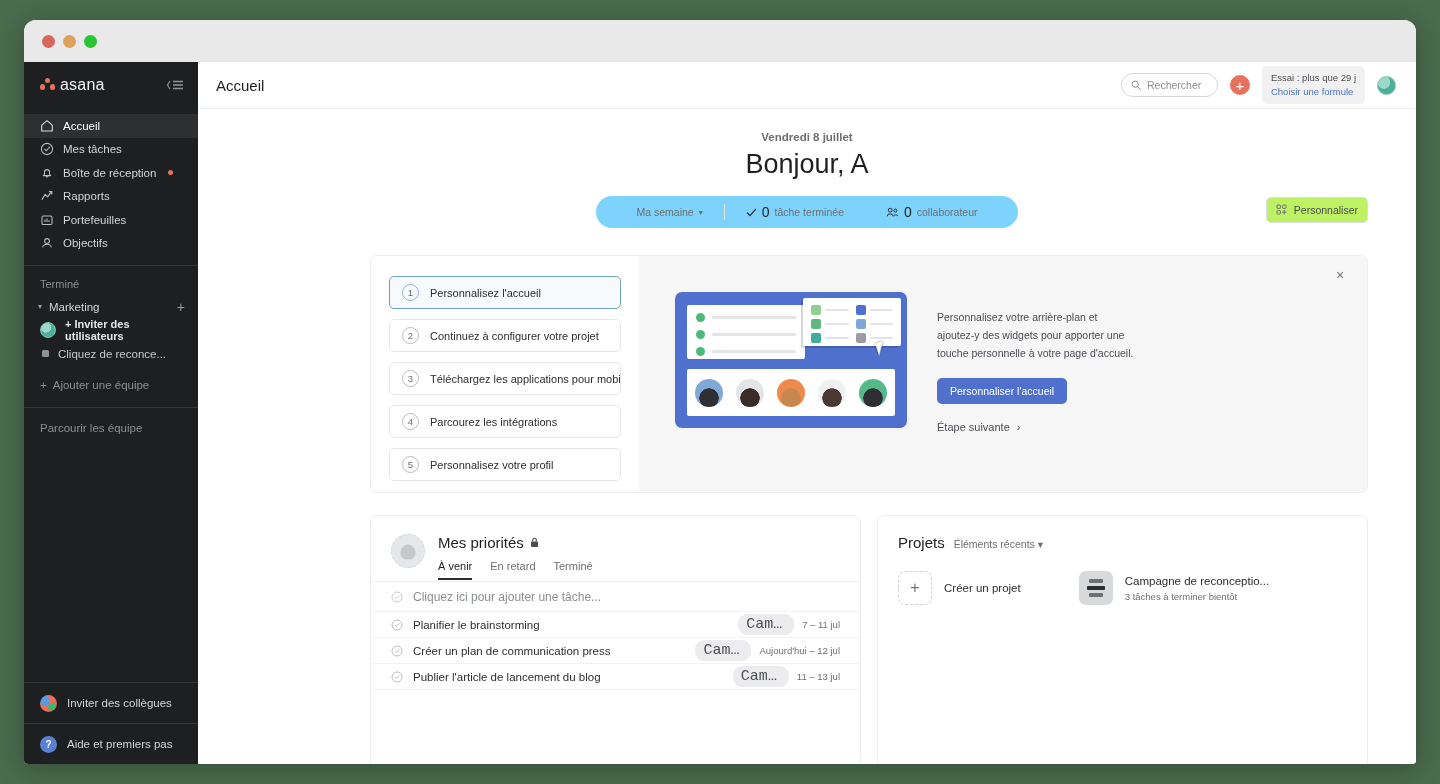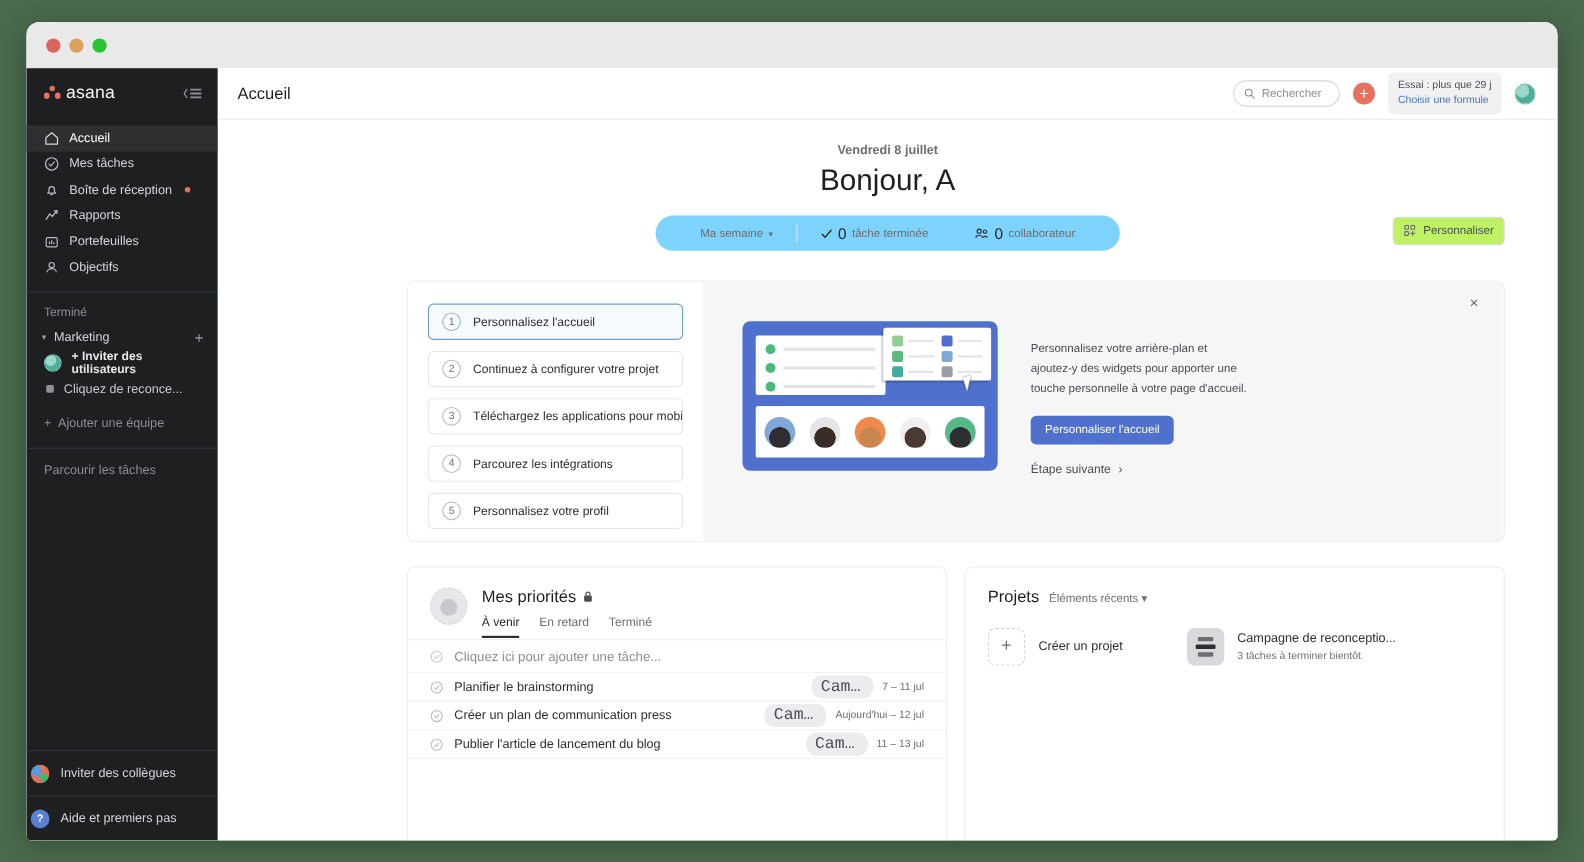--- a/index.html
+++ b/index.html
@@ -99,21 +99,21 @@
     display: flex; align-items: center; gap: 6px;
     padding: 14px 16px 0; color: #8b8e93; font-size: 11.5px; cursor: pointer;
   }
   .browse {
     padding: 14px 16px 0; color: #8b8e93; font-size: 11.5px; cursor: pointer;
   }
   .sb-spacer { flex: 1 1 auto; }
 
   .sb-foot-item {
     display: flex; align-items: center; gap: 10px;
-    padding: 0 4px; height: 40px; cursor: pointer; color: #d3d5d8;
+    padding: 0 16px; height: 40px; cursor: pointer; color: #d3d5d8;
   }
   .globe {
     width: 17px; height: 17px; border-radius: 50%; flex: 0 0 17px;
     background:
       radial-gradient(circle at 70% 70%, #4ab36a 0 22%, transparent 23%),
       radial-gradient(circle at 30% 35%, #5d9bd8 0 30%, transparent 31%),
       linear-gradient(135deg, #e8705f 0 45%, #d9655c 100%);
   }
   .helpq {
     width: 17px; height: 17px; border-radius: 50%; flex: 0 0 17px;
@@ -403,21 +403,21 @@
         <span>Cliquez de reconce...</span>
       </div>
 
       <div class="add-team">
         <span>+</span>
         <span>Ajouter une équipe</span>
       </div>
 
       <div class="sb-divider" style="margin-top:16px"></div>
 
-      <div class="browse">Parcourir les tâches</div>
+      <div class="browse">Parcourir les équipe</div>
 
       <div class="sb-spacer"></div>
 
       <div class="sb-divider" style="margin:0"></div>
       <div class="sb-foot-item">
         <span class="globe"></span>
         <span>Inviter des collègues</span>
       </div>
       <div class="sb-divider" style="margin:0"></div>
       <div class="sb-foot-item">

